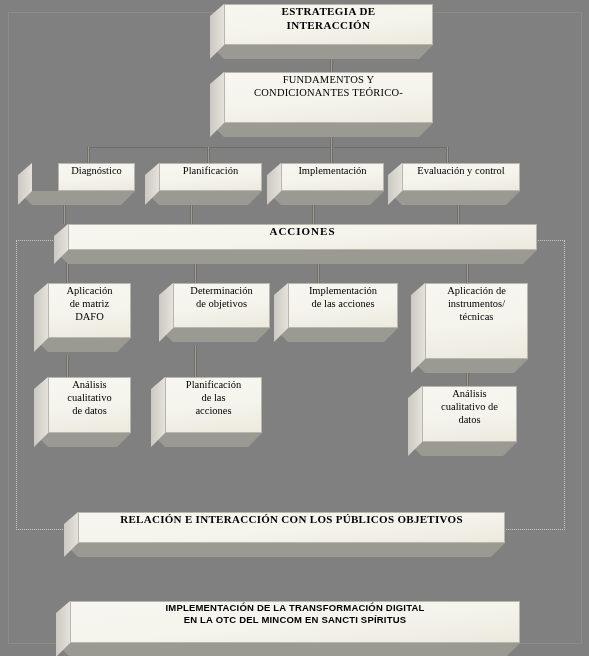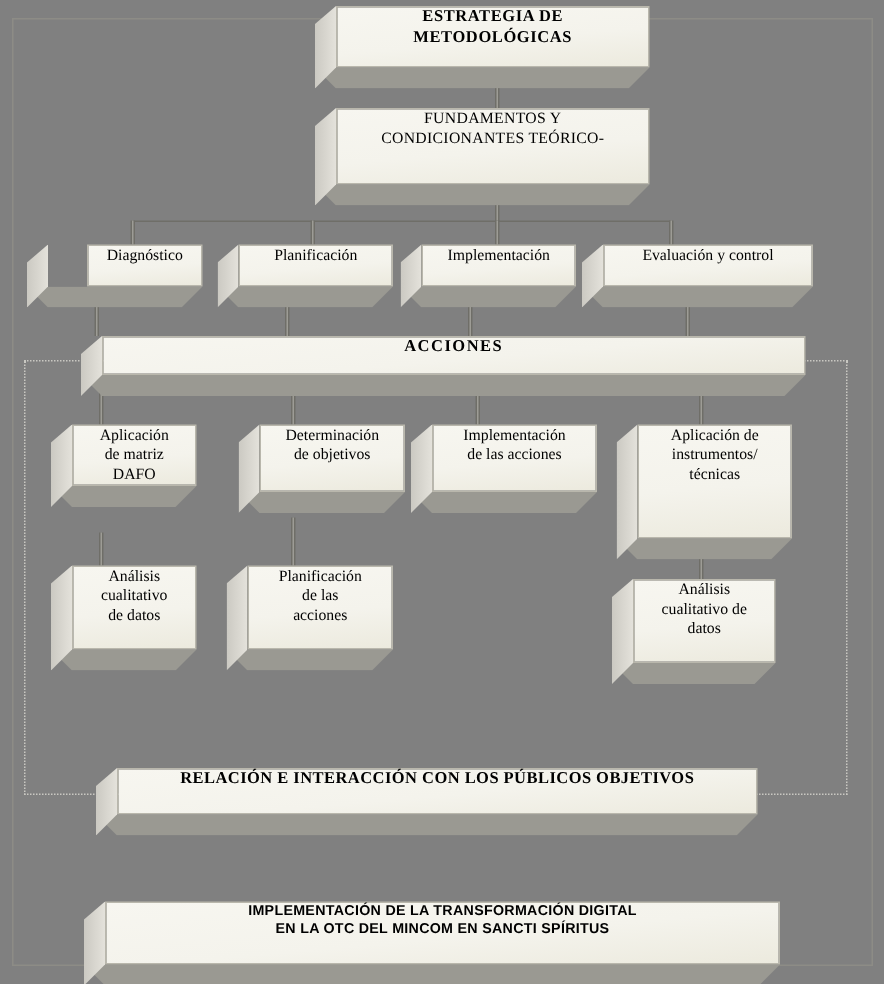--- a/index.html
+++ b/index.html
@@ -91,21 +91,21 @@
   <div class="vline" style="left:66px;top:355px;height:22px;"></div>
   <div class="vline" style="left:194px;top:345px;height:32px;"></div>
   <div class="vline" style="left:466px;top:360px;height:26px;"></div>
 
   <div class="box" style="left:224px;top:4px;width:209px;height:41px;">
     <div class="side2"></div>
     <div class="shelf"></div>
     <div class="face t-serif" style="font-size:11px;font-weight:bold;letter-spacing:.4px;">
       <div>
         <div>ESTRATEGIA DE</div>
-        <div>METODOLÓGICAS</div>
+        <div>INTERACCIÓN</div>
       </div>
     </div>
   </div>
 
   <div class="box" style="left:224px;top:72px;width:209px;height:51px;">
     <div class="side2"></div>
     <div class="shelf"></div>
     <div class="face t-serif" style="font-size:10.5px;font-weight:normal;letter-spacing:.2px;">
       <div>
         <div>FUNDAMENTOS  Y</div>
@@ -125,33 +125,33 @@
     <div class="shelf"></div>
     <div class="face t-serif" style="font-size:10.5px;">Planificación</div>
   </div>
 
   <div class="box" style="left:281px;top:163px;width:103px;height:28px;">
     <div class="side2"></div>
     <div class="shelf"></div>
     <div class="face t-serif" style="font-size:10.5px;">Implementación</div>
   </div>
 
-  <div class="box" style="left:402px;top:163px;width:118px;height:28px;padding-left:22px;">
+  <div class="box" style="left:402px;top:163px;width:118px;height:28px;">
     <div class="side2"></div>
     <div class="shelf"></div>
     <div class="face t-serif" style="font-size:10.5px;">Evaluación y control</div>
   </div>
 
   <div class="box" style="left:68px;top:224px;width:469px;height:26px;">
     <div class="side2"></div>
     <div class="shelf"></div>
     <div class="face t-serif" style="font-size:11px;font-weight:bold;letter-spacing:1px;">ACCIONES</div>
   </div>
 
-  <div class="box" style="left:48px;top:283px;width:83px;height:41px;">
+  <div class="box" style="left:48px;top:283px;width:83px;height:55px;">
     <div class="side2"></div>
     <div class="shelf"></div>
     <div class="face t-serif" style="font-size:10.5px;">
       <div>
         <div>Aplicación</div>
         <div>de matriz</div>
         <div>DAFO</div>
       </div>
     </div>
   </div>

